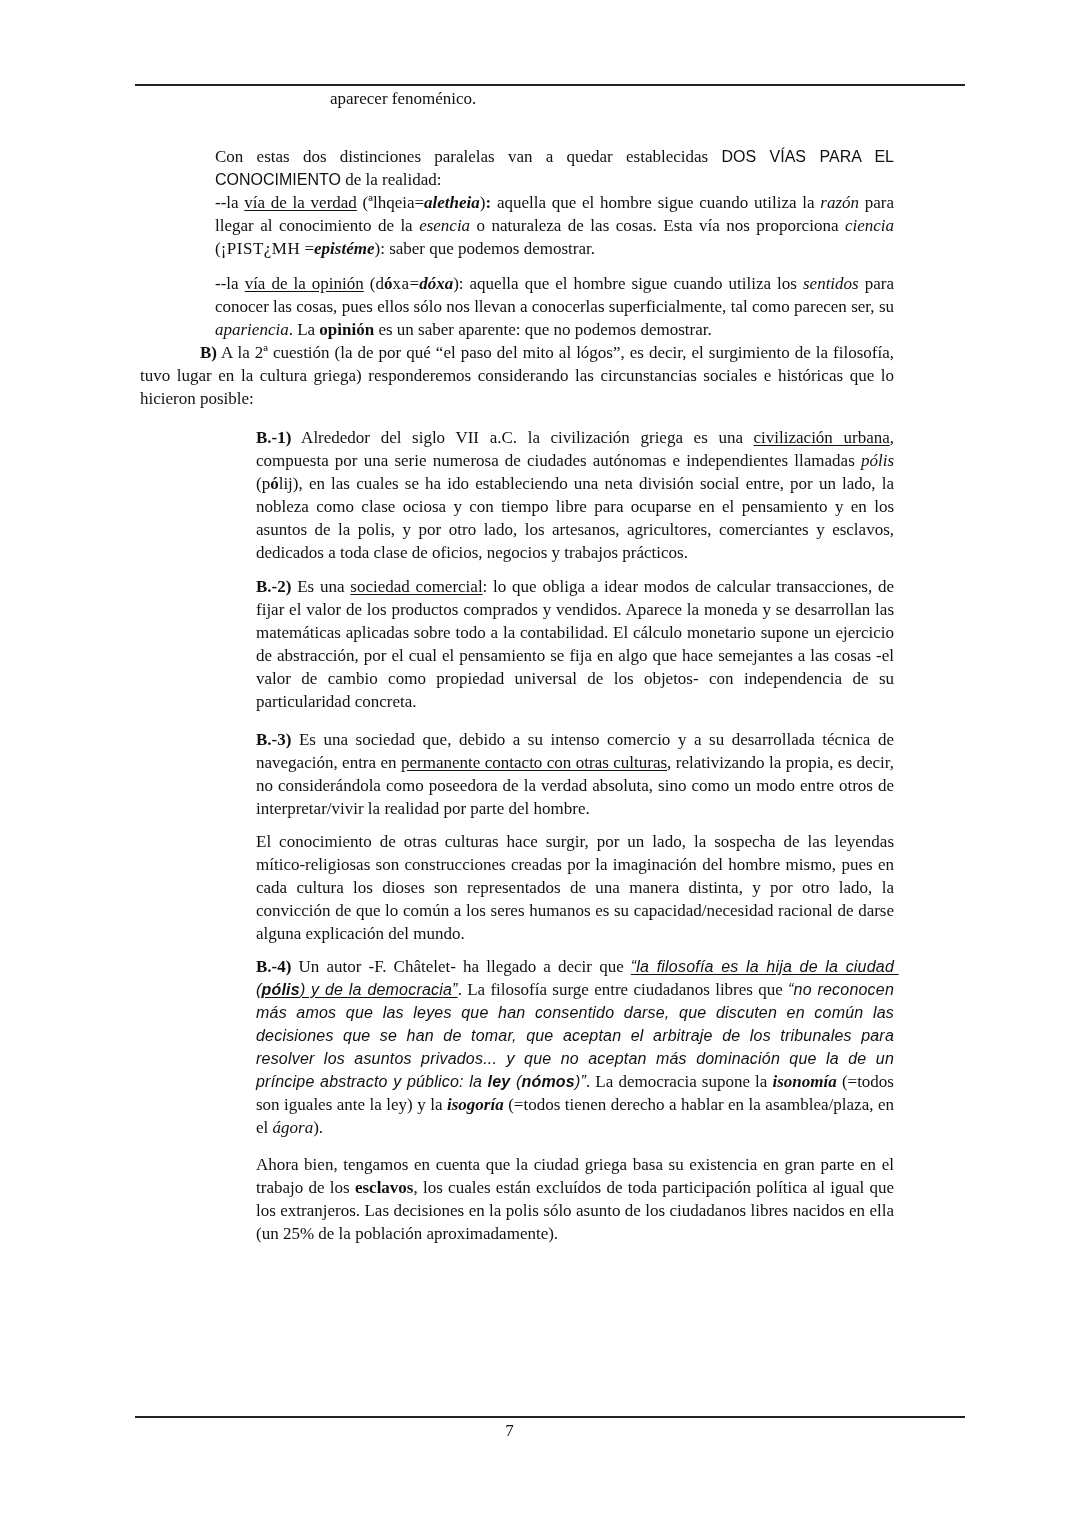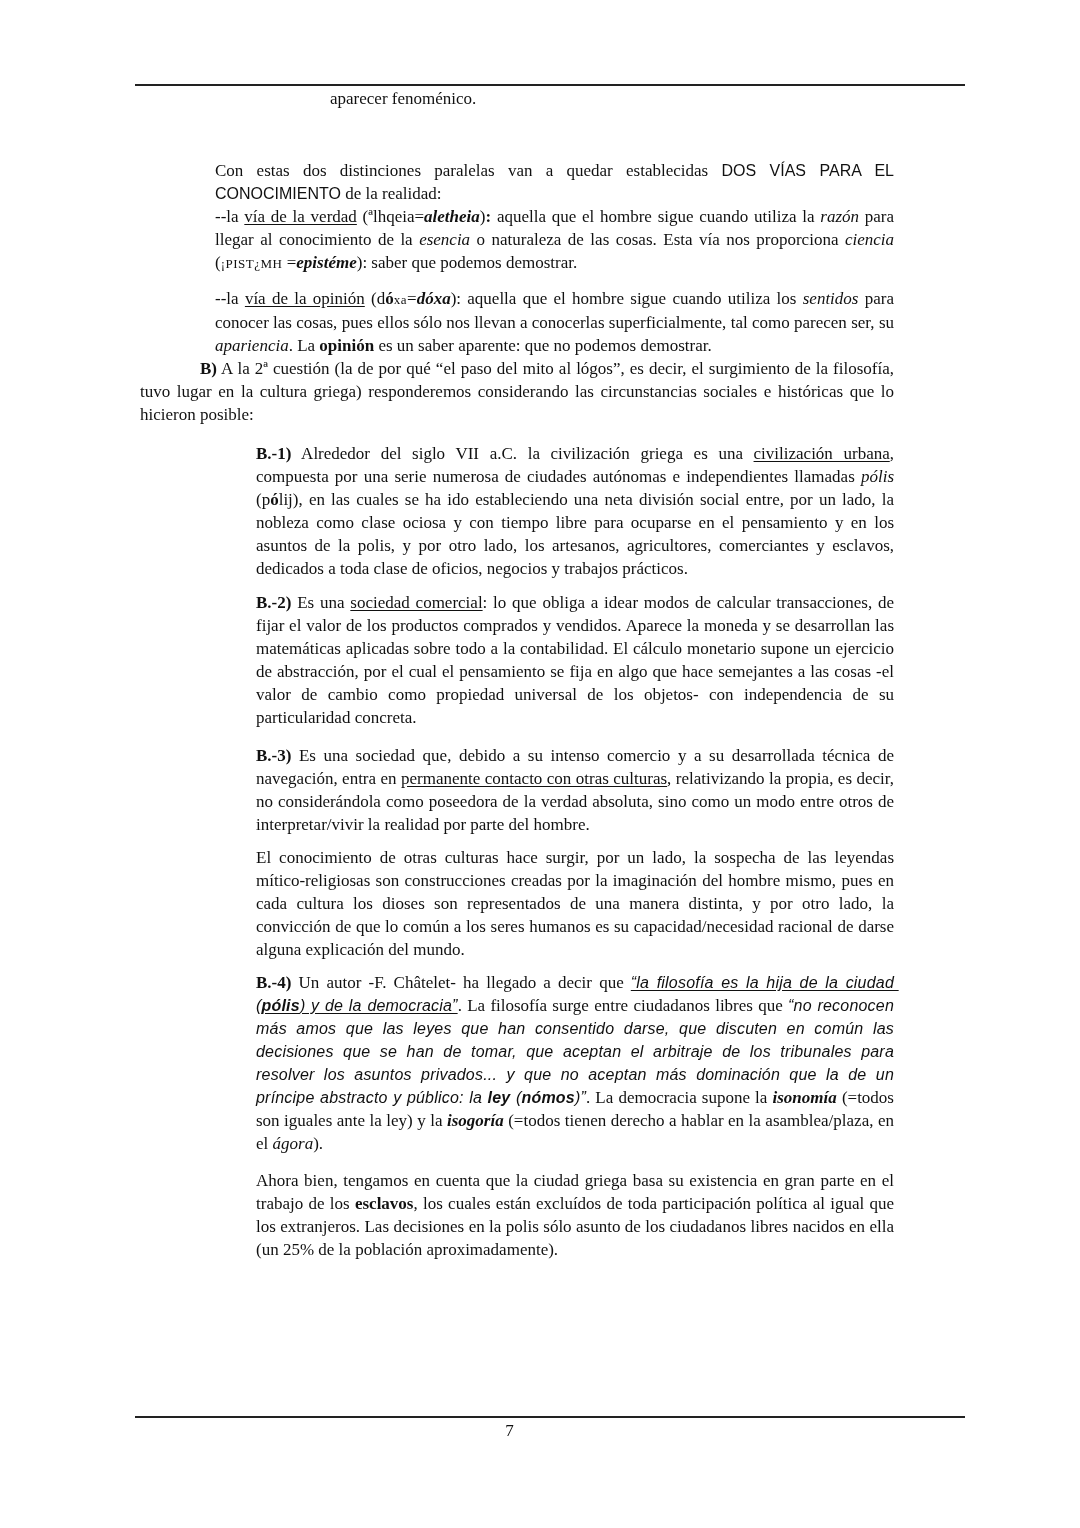--- a/index.html
+++ b/index.html
@@ -38,31 +38,31 @@
     position:absolute;left:0;top:1421px;width:100%;
     text-align:center;font-size:17px;line-height:20px;
   }
   
   .para span{white-space:pre-wrap;}
   .b{font-weight:bold;}
   .i{font-style:italic;}
   .u{text-decoration:underline;text-underline-offset:2px;}
   .sans{font-family:"Liberation Sans", sans-serif;font-size:16px;}
   .sans.i{letter-spacing:0.2px;font-style:italic;}
-  .gk{font-size:13px;letter-spacing:0.5px;}
+  .gk{font-size:17px;letter-spacing:0.5px;}
 </style>
 </head>
 <body>
 
 <div class="page">
   <div class="rule rule-top"></div>
   <div class="header-line">aparecer fenoménico.</div>
 
   <div class="content">
-      <p class="para pa" style="margin-top: 14px;"><span>Con estas dos distinciones paralelas van a quedar establecidas </span><span class="sans">DOS VÍAS PARA EL CONOCIMIENTO</span><span> de la realidad:</span></p>
+      <p class="para pa" style="margin-top: 0;"><span>Con estas dos distinciones paralelas van a quedar establecidas </span><span class="sans">DOS VÍAS PARA EL CONOCIMIENTO</span><span> de la realidad:</span></p>
       <p class="para pa" style="margin-top: 0px;"><span>--la </span><span class="u">vía de la verdad</span><span> (ª</span><span>lhqeia</span><span>=</span><span class="b i">aletheia</span><span>)</span><span class="b">:</span><span> aquella que el hombre sigue cuando utiliza la </span><span class="i">razón</span><span> para llegar al conocimiento de la </span><span class="i">esencia</span><span> o naturaleza de las cosas. Esta vía nos proporciona </span><span class="i">ciencia</span><span> (</span><span class="gk">¡PIST¿MH</span><span> =</span><span class="b i">epistéme</span><span>): saber que podemos demostrar.</span></p>
       <p class="para pa" style="margin-top: 12px;"><span>--la </span><span class="u">vía de la opinión</span><span> (d</span><span class="b">ó</span><span class="gk">xa</span><span>=</span><span class="b i">dóxa</span><span>): aquella que el hombre sigue cuando utiliza los </span><span class="i">sentidos</span><span> para conocer las cosas, pues ellos sólo nos llevan a conocerlas superficialmente, tal como parecen ser, su </span><span class="i">apariencia</span><span>. La </span><span class="b">opinión</span><span> es un saber aparente: que no podemos demostrar.</span></p>
       <p class="para pfull" style=""><span class="b">B)</span><span> A la 2ª cuestión (la de por qué “el paso del mito al lógos”, es decir, el surgimiento de la filosofía, tuvo lugar en la cultura griega) responderemos considerando las circunstancias sociales e históricas que lo hicieron posible:</span></p>
       <p class="para pb" style="margin-top: 16px;"><span class="b">B.-1)</span><span> Alrededor del siglo VII a.C. la civilización griega es una </span><span class="u">civilización urbana</span><span>, compuesta por una serie numerosa de ciudades autónomas e independientes llamadas </span><span class="i">pólis</span><span> (p</span><span class="b">ó</span><span>lij), en las cuales se ha ido estableciendo una neta división social entre, por un lado, la nobleza como clase ociosa y con tiempo libre para ocuparse en el pensamiento y en los asuntos de la polis, y por otro lado, los artesanos, agricultores, comerciantes y esclavos, dedicados a toda clase de oficios, negocios y trabajos prácticos.</span></p>
       <p class="para pb" style="margin-top: 11px;"><span class="b">B.-2)</span><span> Es una </span><span class="u">sociedad comercial</span><span>: lo que obliga a idear modos de calcular transacciones, de fijar el valor de los productos comprados y vendidos. Aparece la moneda y se desarrollan las matemáticas aplicadas sobre todo a la contabilidad. El cálculo monetario supone un ejercicio de abstracción, por el cual el pensamiento se fija en algo que hace semejantes a las cosas -el valor de cambio como propiedad universal de los objetos- con independencia de su particularidad concreta.</span></p>
       <p class="para pb" style="margin-top: 15px;"><span class="b">B.-3)</span><span> Es una sociedad que, debido a su intenso comercio y a su desarrollada técnica de navegación, entra en </span><span class="u">permanente contacto con otras culturas</span><span>, relativizando la propia, es decir, no considerándola como poseedora de la verdad absoluta, sino como un modo entre otros de interpretar/vivir la realidad por parte del hombre.</span></p>
       <p class="para pb" style="margin-top: 10px;"><span>El conocimiento de otras culturas hace surgir, por un lado, la sospecha de las leyendas mítico-religiosas son construcciones creadas por la imaginación del hombre mismo, pues en cada cultura los dioses son representados de una manera distinta, y por otro lado, la convicción de que lo común a los seres humanos es su capacidad/necesidad racional de darse alguna explicación del mundo.</span></p>
       <p class="para pb" style="margin-top: 10px;"><span class="b">B.-4)</span><span> Un autor -F. Châtelet- ha llegado a decir que </span><span class="sans i u">“la filosofía es la hija de la ciudad (</span><span class="sans b i u">pólis</span><span class="sans i u">) y de la democracia”</span><span>. La filosofía surge entre ciudadanos libres que </span><span class="sans i">“no reconocen más amos que las leyes que han consentido darse, que discuten en común las decisiones que se han de tomar, que aceptan el arbitraje de los tribunales para resolver los asuntos privados... y que no aceptan más dominación que la de un príncipe abstracto y público: la </span><span class="sans b i">ley</span><span class="sans i"> (</span><span class="sans b i">nómos</span><span class="sans i">)”</span><span>. La democracia supone la </span><span class="b i">isonomía</span><span> (=todos son iguales ante la ley) y la </span><span class="b i">isogoría</span><span> (=todos tienen derecho a hablar en la asamblea/plaza, en el </span><span class="i">ágora</span><span>).</span></p>
       <p class="para pb" style="margin-top: 14px;"><span>Ahora bien, tengamos en cuenta que la ciudad griega basa su existencia en gran parte en el trabajo de los </span><span class="b">esclavos</span><span>, los cuales están excluídos de toda participación política al igual que los extranjeros. Las decisiones en la polis sólo asunto de los ciudadanos libres nacidos en ella (un 25% de la población aproximadamente).</span></p>
     </div>

